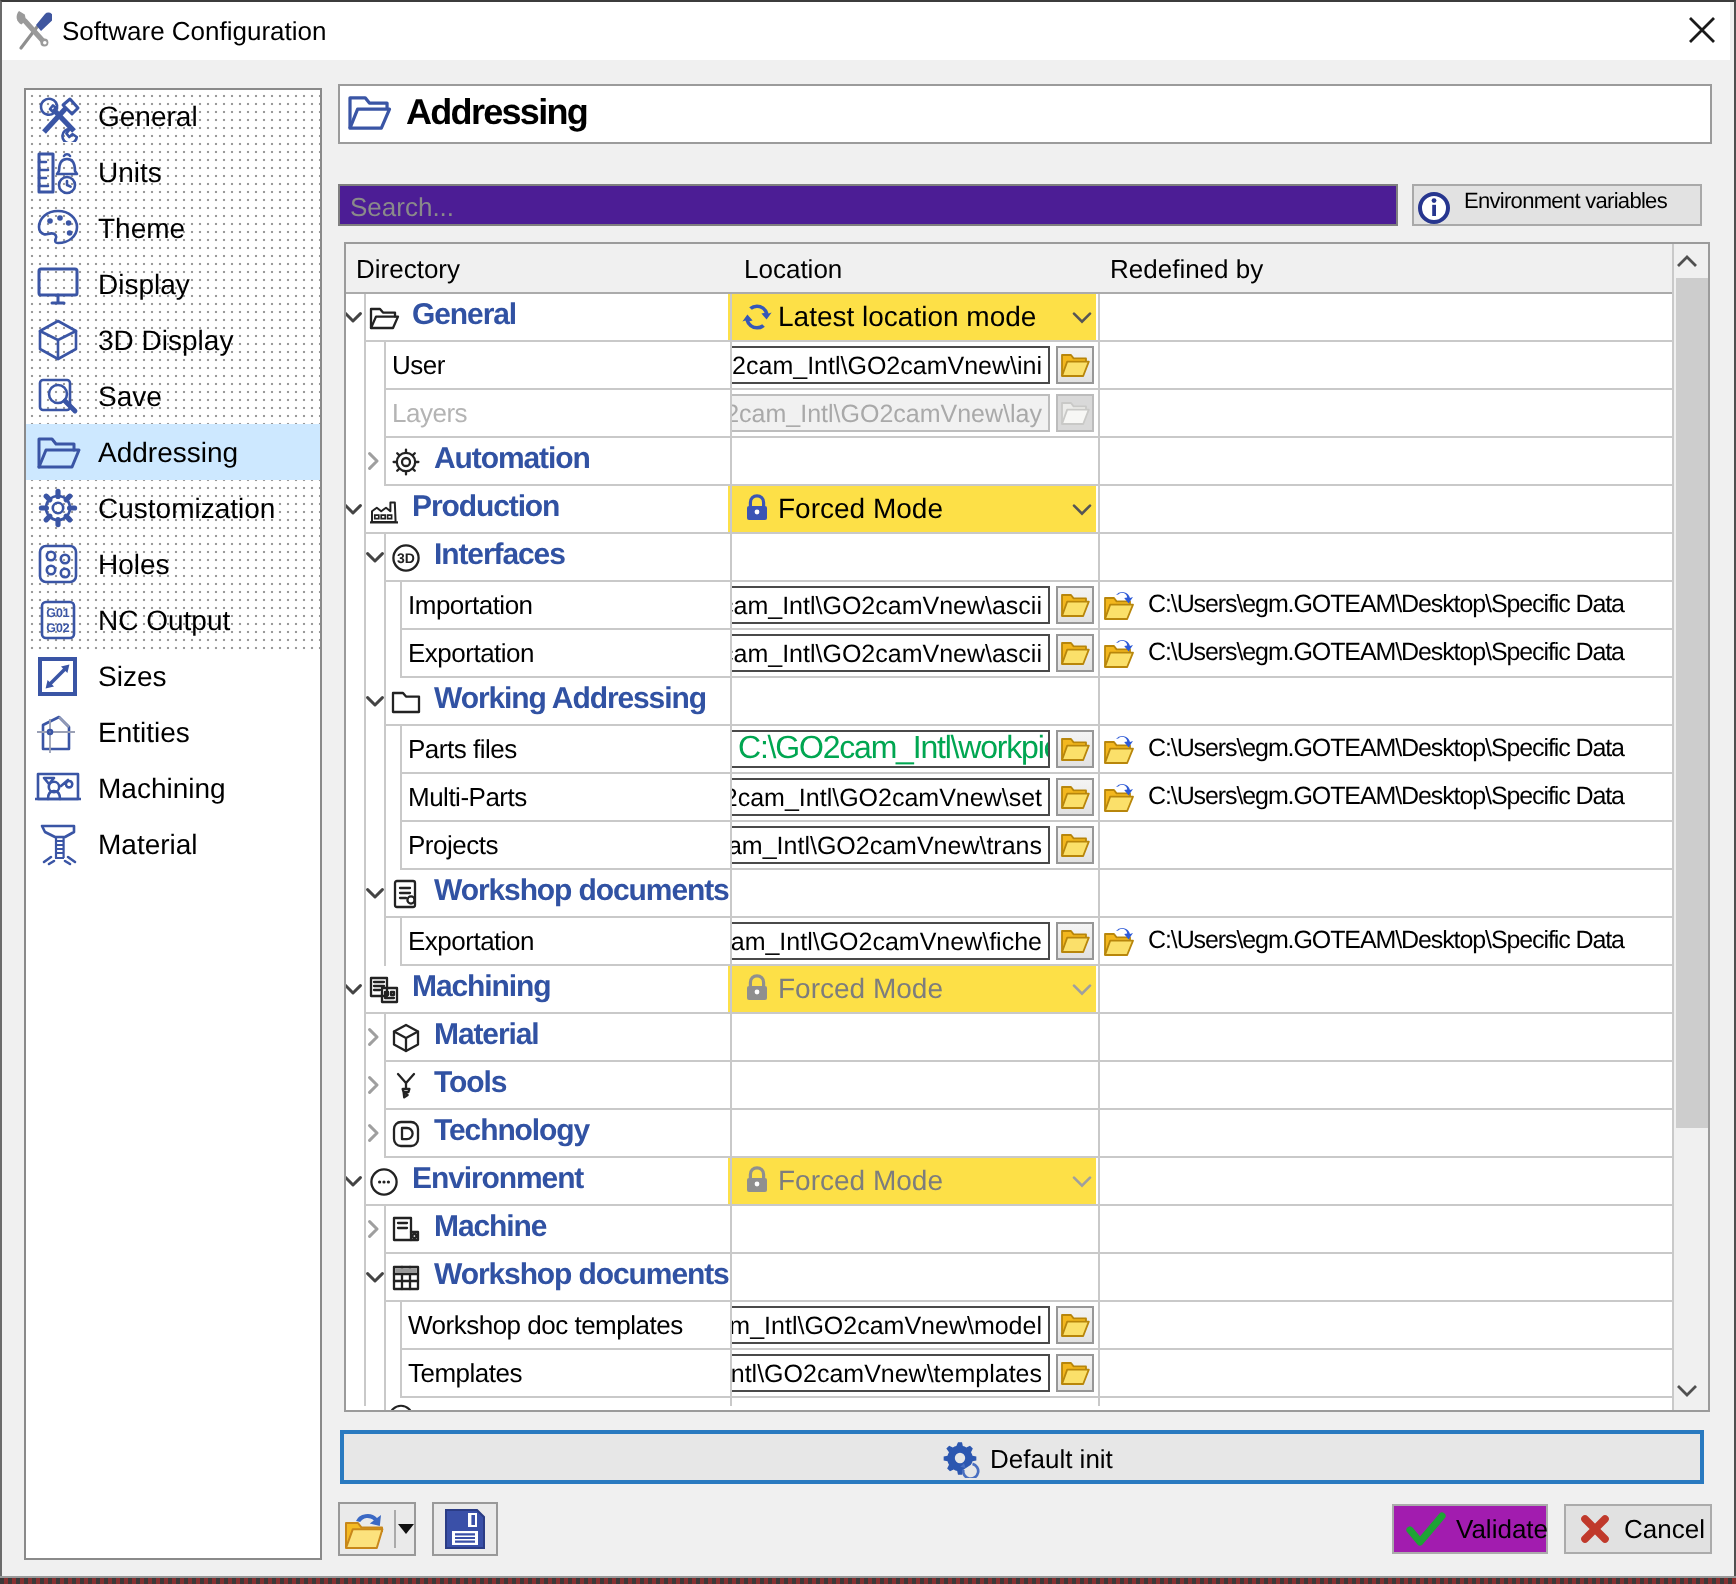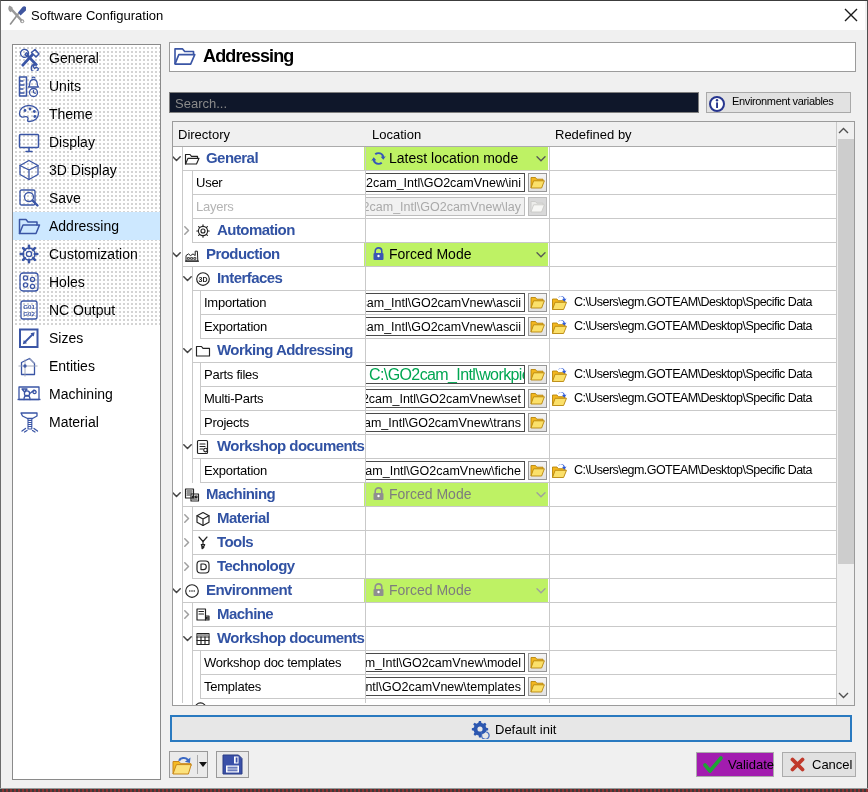--- a/index.html
+++ b/index.html
@@ -13,42 +13,42 @@
   #botband2{left:0px;top:789px;width:868px;height:2.5px;background:repeating-linear-gradient(90deg,#3a3a3a 0 2px,#8a3030 2px 4px);}
   #sidebar{left:12px;top:44px;width:147px;height:734px;background:#ffffff;border:1px solid #8a8a8a;}
   #sidebar .pat{position:absolute;left:0;top:0;width:147px;height:281px;
      background-image:radial-gradient(#9a9a9a 0.58px, transparent 0.8px);
      background-size:4px 4px;background-position:1px 1px;}
   .sd-row{position:absolute;left:0;width:147px;height:28px;}
   .sd-row.sel{background:#cde8ff;}
   .sd-lab{position:absolute;left:36px;top:6px;font-size:14px;color:#000;}
   #hdrbox{left:169px;top:42px;width:685px;height:28px;background:#fff;border:1px solid #9b9b9b;}
   #hdr-title{left:33px;top:3px;font-size:18px;font-weight:bold;letter-spacing:-0.85px;color:#000;}
-  #search{left:169px;top:92px;width:528px;height:19px;background:#0f172a;border:1px solid #7f7f7f;}
+  #search{left:169px;top:92px;width:528px;height:19px;background:#4c1d95;border:1px solid #7f7f7f;}
   #search span{position:absolute;left:5px;top:3px;font-size:13px;color:#8a8a8a;}
   #envbtn{left:706px;top:92px;width:143px;height:19px;background:#e2e2e2;border:1px solid #a9a9a9;}
   #envbtn .t{position:absolute;left:25px;top:2px;font-size:11px;letter-spacing:-0.35px;color:#000;white-space:nowrap;}
   #table{left:172px;top:121px;width:681px;height:583px;background:#fff;border:1px solid #9b9b9b;overflow:hidden;}
   #thead{position:absolute;left:0;top:0;width:663px;height:25px;background:#f0f0f0;border-bottom:1px solid #ababab;box-sizing:border-box;}
   .th{position:absolute;top:5px;font-size:13px;color:#000;}
   .vline{position:absolute;width:1px;background:#c9c9c9;}
   #sbar{position:absolute;left:663px;top:0;width:18px;height:583px;background:#f0f0f0;border-left:1px solid #c9c9c9;box-sizing:border-box;}
   #sbar .thumb{position:absolute;left:1px;top:17px;width:16px;height:425px;background:#cdcdcd;}
   .trow{position:absolute;height:23px;box-sizing:content-box;border-left:1px solid #c9c9c9;border-bottom:1px solid #c9c9c9;}
   .grp{font-size:15px;font-weight:bold;letter-spacing:-0.55px;color:#3152a3;position:absolute;top:2px;white-space:nowrap;}
   .leaf{font-size:13px;letter-spacing:-0.25px;color:#000;position:absolute;top:4px;white-space:nowrap;}
   .inp{position:absolute;top:2px;width:152px;height:17px;border:1px solid #4a4a4a;background:#fff;
        font-size:12.5px;color:#000;white-space:nowrap;overflow:hidden;padding:0 3px;
        display:flex;align-items:center;justify-content:flex-end;}
   .inp.ltr{justify-content:flex-start;}
   .inp.dis{border-color:#bdbdbd;color:#a9a9a9;background:#f1f1f1;}
   .inp span{flex:0 0 auto;}
   .fbtn{position:absolute;top:2px;width:17px;height:17px;border:1px solid #979797;background:linear-gradient(#f4f4f4,#e2e2e2);}
   .fbtn.dis{background:#d9d9d9;border-color:#bcbcbc;}
-  .drop{position:absolute;top:0;width:184px;height:23px;background:#bef264;}
+  .drop{position:absolute;top:0;width:184px;height:23px;background:#fde047;}
   .drop .dt{position:absolute;left:25px;top:3px;font-size:14px;color:#000;white-space:nowrap;}
   .drop.dis .dt{color:#7d7d7d;}
   .redef{position:absolute;top:4px;font-size:12.5px;letter-spacing:-0.55px;color:#000;white-space:nowrap;}
 </style>
 </head>
 <body>
 <div class="abs" id="frame"></div>
 <div class="abs" id="titlebar"></div>
 <div class="abs" id="title-text">Software Configuration</div>
 <div class="abs" id="botband"></div>

